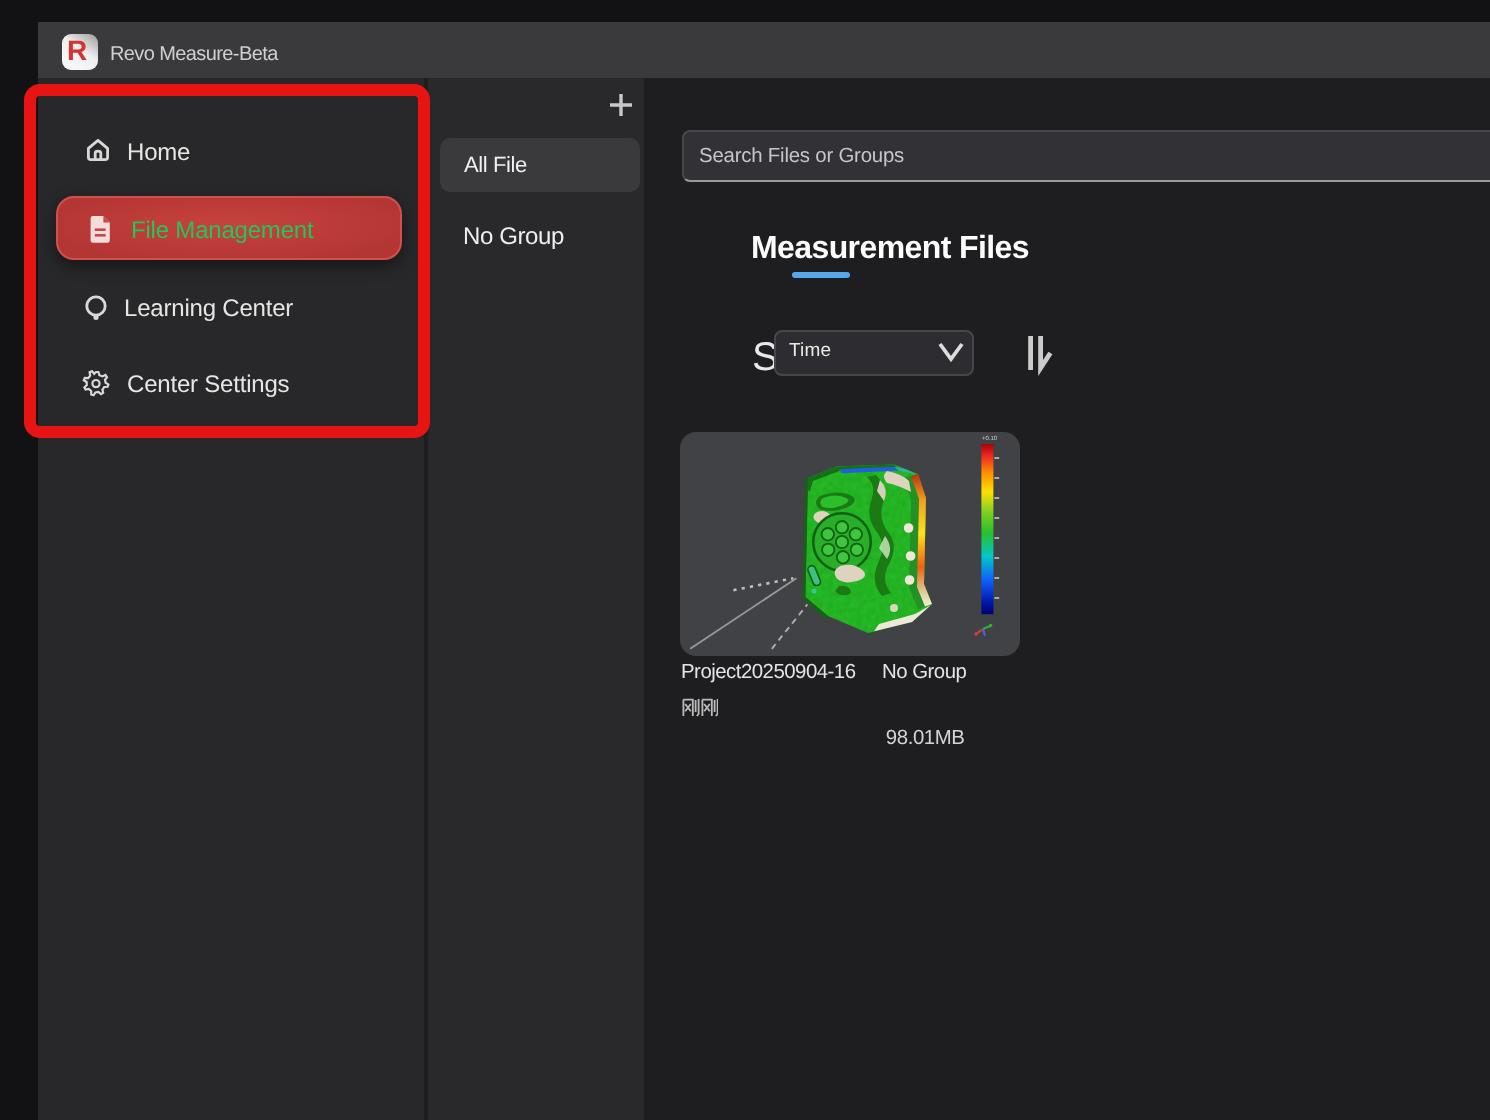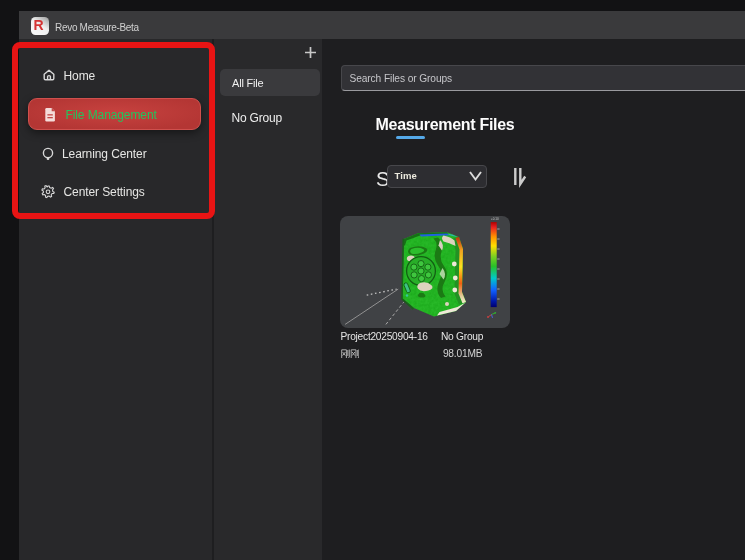--- a/index.html
+++ b/index.html
@@ -24,24 +24,24 @@
   border:1px solid #cf504d;box-sizing:border-box;box-shadow:0 3px 8px rgba(0,0,0,0.45);}
 #allfile{left:220px;top:68.5px;width:99.5px;height:27.3px;border-radius:5px;background:#3a3a3d;}
 #search{left:340.5px;top:65.4px;width:408px;height:26px;background:#323236;
   border:1px solid #47474b;border-bottom:1.5px solid #9a9a9e;border-radius:4px;box-sizing:border-box;
   font-size:10.2px;color:#c6c6ca;line-height:25px;padding-left:8px;letter-spacing:-0.1px;}
 #heading{left:343.5px;top:115.5px;font-size:16px;font-weight:700;color:#fdfdfd;letter-spacing:-0.3px;margin-left:32px;}
 #bluebar{left:395.5px;top:135.8px;width:29.5px;height:3.6px;border-radius:2px;background:#55a9e8;}
 #sortlabel{left:343px;top:167.5px;font-size:20px;color:#e8e8e8;margin-left:33px;}
 #dropdown{left:386.5px;top:165px;width:100.5px;height:22.5px;background:#2d2d31;
   border:1px solid #47474b;border-radius:4px;box-sizing:border-box;}
-#ddtext{left:394.5px;top:165px;height:40px;line-height:22.5px;font-size:9.5px;font-weight:700;letter-spacing:0.1px;color:#eceade;}
+#ddtext{left:394.5px;top:165px;height:40px;line-height:22.5px;font-size:9.5px;font-weight:400;letter-spacing:0.1px;color:#eceade;}
 #thumb{left:340.3px;top:215.9px;width:170px;height:112.4px;border-radius:8px;background:#404245;overflow:hidden;}
 .ct{font-size:10.2px;letter-spacing:-0.25px;color:#e4e4e4;}
-.ct2{font-size:10.2px;letter-spacing:-0.2px;color:#d4d4d4;}
+.ct2{font-size:10.2px;letter-spacing:-0.2px;color:#d4d4d4;margin-top:16px;}
 </style>
 </head>
 <body>
 <div class="abs" id="titlebar"></div>
 <div class="abs" id="appicon">R</div>
 <div class="abs" id="apptitle">Revo Measure-Beta</div>
 <div class="abs" id="sidebar"></div>
 <div class="abs" id="divider"></div>
 <div class="abs" id="col2"></div>
 <div class="abs" id="main"></div>

